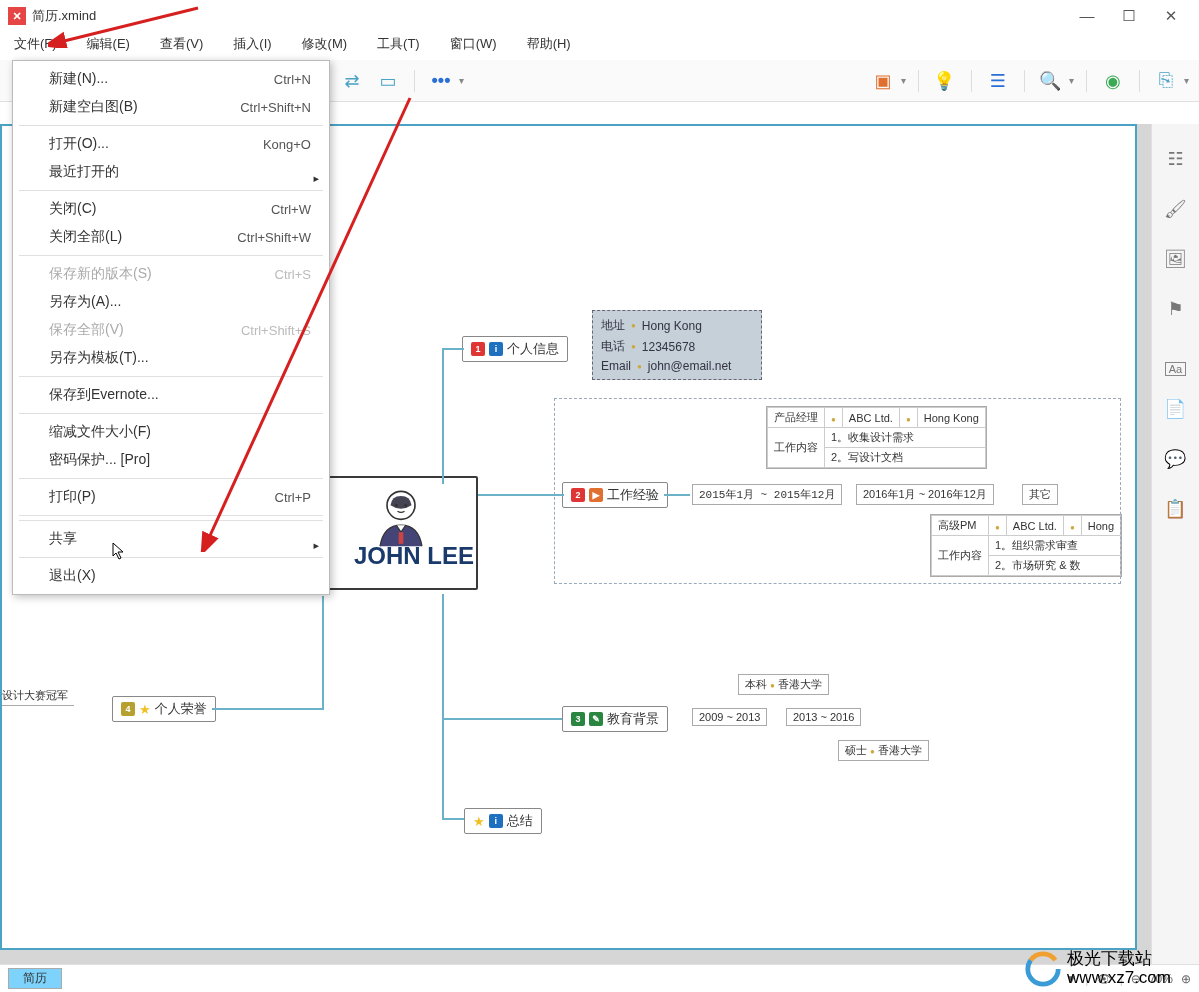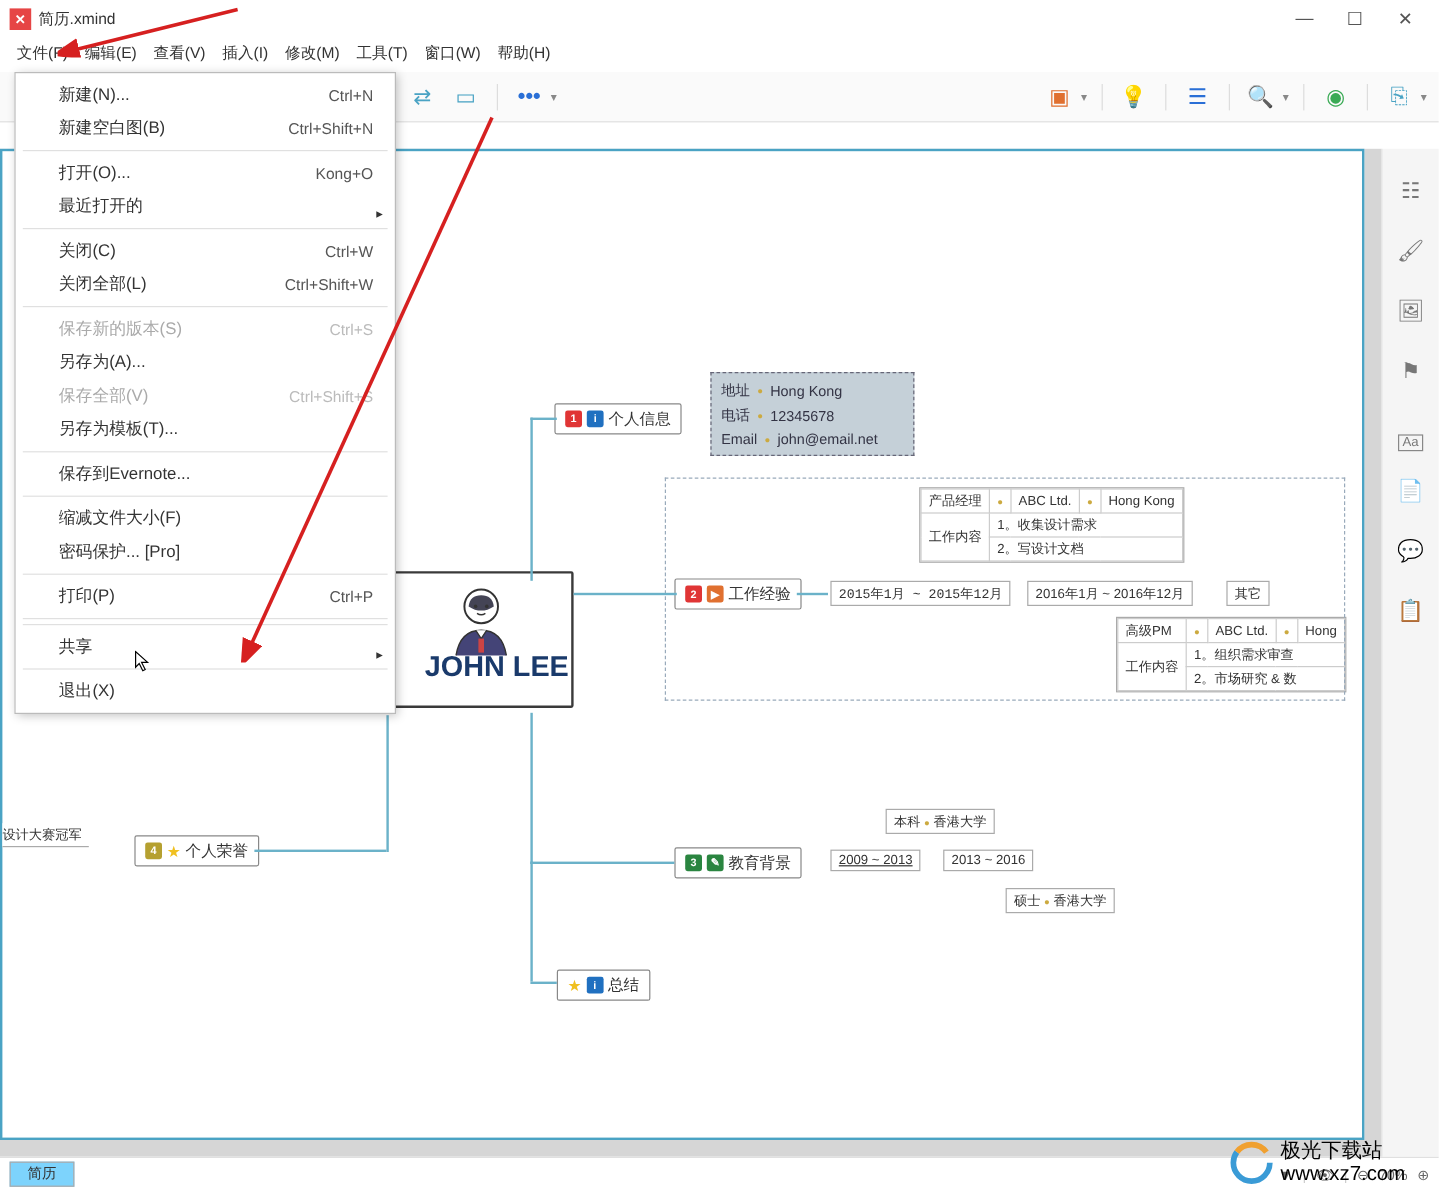--- a/index.html
+++ b/index.html
@@ -4,21 +4,21 @@
 <style>
 * { box-sizing: border-box; margin: 0; padding: 0; font-family: "Microsoft YaHei", "SimSun", Arial, sans-serif; }
 body { background: #fff; width: 1199px; height: 992px; overflow: hidden; position: relative; font-size: 13px; color: #333; }
 
 .titlebar { height: 32px; display: flex; align-items: center; padding: 0 8px; background: #fff; }
 .titlebar .app-icon { width: 18px; height: 18px; background: #e64545; margin-right: 6px; display: flex; align-items: center; justify-content: center; color: #fff; font-weight: bold; font-size: 11px; }
 .titlebar .title { flex: 1; font-size: 13px; }
 .titlebar .wbtns { display: flex; gap: 26px; padding-right: 12px; }
 .titlebar .wbtn { width: 16px; text-align: center; font-size: 15px; color: #555; cursor: pointer; }
 
-.menubar { height: 24px; display: flex; align-items: center; padding: 0 8px; gap: 2px; background: #fff; }
+.menubar { height: 24px; display: flex; align-items: center; padding: 0 8px; gap: 18px; background: #fff; }
 .menubar span { font-size: 13px; padding: 2px 6px; cursor: pointer; }
 
 .toolbar { height: 42px; border-bottom: 1px solid #e0e0e0; display: flex; align-items: center; padding: 0 10px; gap: 8px; background: #fafafa; }
 .toolbar .spacer { flex: 1; }
 .toolbar .tbtn { width: 28px; height: 28px; display: flex; align-items: center; justify-content: center; cursor: pointer; font-size: 18px; }
 .toolbar .sep { width: 1px; height: 22px; background: #ddd; margin: 0 4px; }
 .toolbar .dd { font-size: 10px; color: #888; margin-left: -4px; }
 
 .canvas-area { position: absolute; top: 124px; left: 0; right: 48px; bottom: 28px; background: #d6d6d6; }
 .canvas { position: absolute; top: 0; left: 0; right: 14px; bottom: 14px; background: #fff; border: 2px solid #4aa3c4; overflow: hidden; }
@@ -210,21 +210,21 @@
       </tbody>
         </table>
     </div>
     <div style="position:absolute;top:272px;left:552px;right:14px;height:186px;border:1px dashed #9ab;pointer-events:none;"></div>
 
     <div class="mnode" style="top:580px; left:560px;">
       <span class="badge b3">3</span>
       <span class="badge bg">✎</span>
       <span>教育背景</span>
     </div>
-    <div class="tinynode" style="top:582px; left:690px;text-decoration:underline;">2009 ~ 2013</div>
+    <div class="tinynode" style="top:582px; left:690px;">2009 ~ 2013</div>
     <div class="tinynode" style="top:582px; left:784px;">2013 ~ 2016</div>
     <div class="tinynode" style="top:548px; left:736px;"><span>本科</span> <span style="color:#ccaa40;font-size:8px;">●</span> <span>香港大学</span></div>
     <div class="tinynode" style="top:614px; left:836px;"><span>硕士</span> <span style="color:#ccaa40;font-size:8px;">●</span> <span>香港大学</span></div>
 
     <div class="mnode" style="top:570px; left:110px;">
       <span class="badge b4">4</span>
       <span class="bstar">★</span>
       <span>个人荣誉</span>
     </div>
     <div class="tinynode" style="top:560px; left:-6px; border-top:none;border-left:none;border-right:none;">设计大赛冠军</div>

